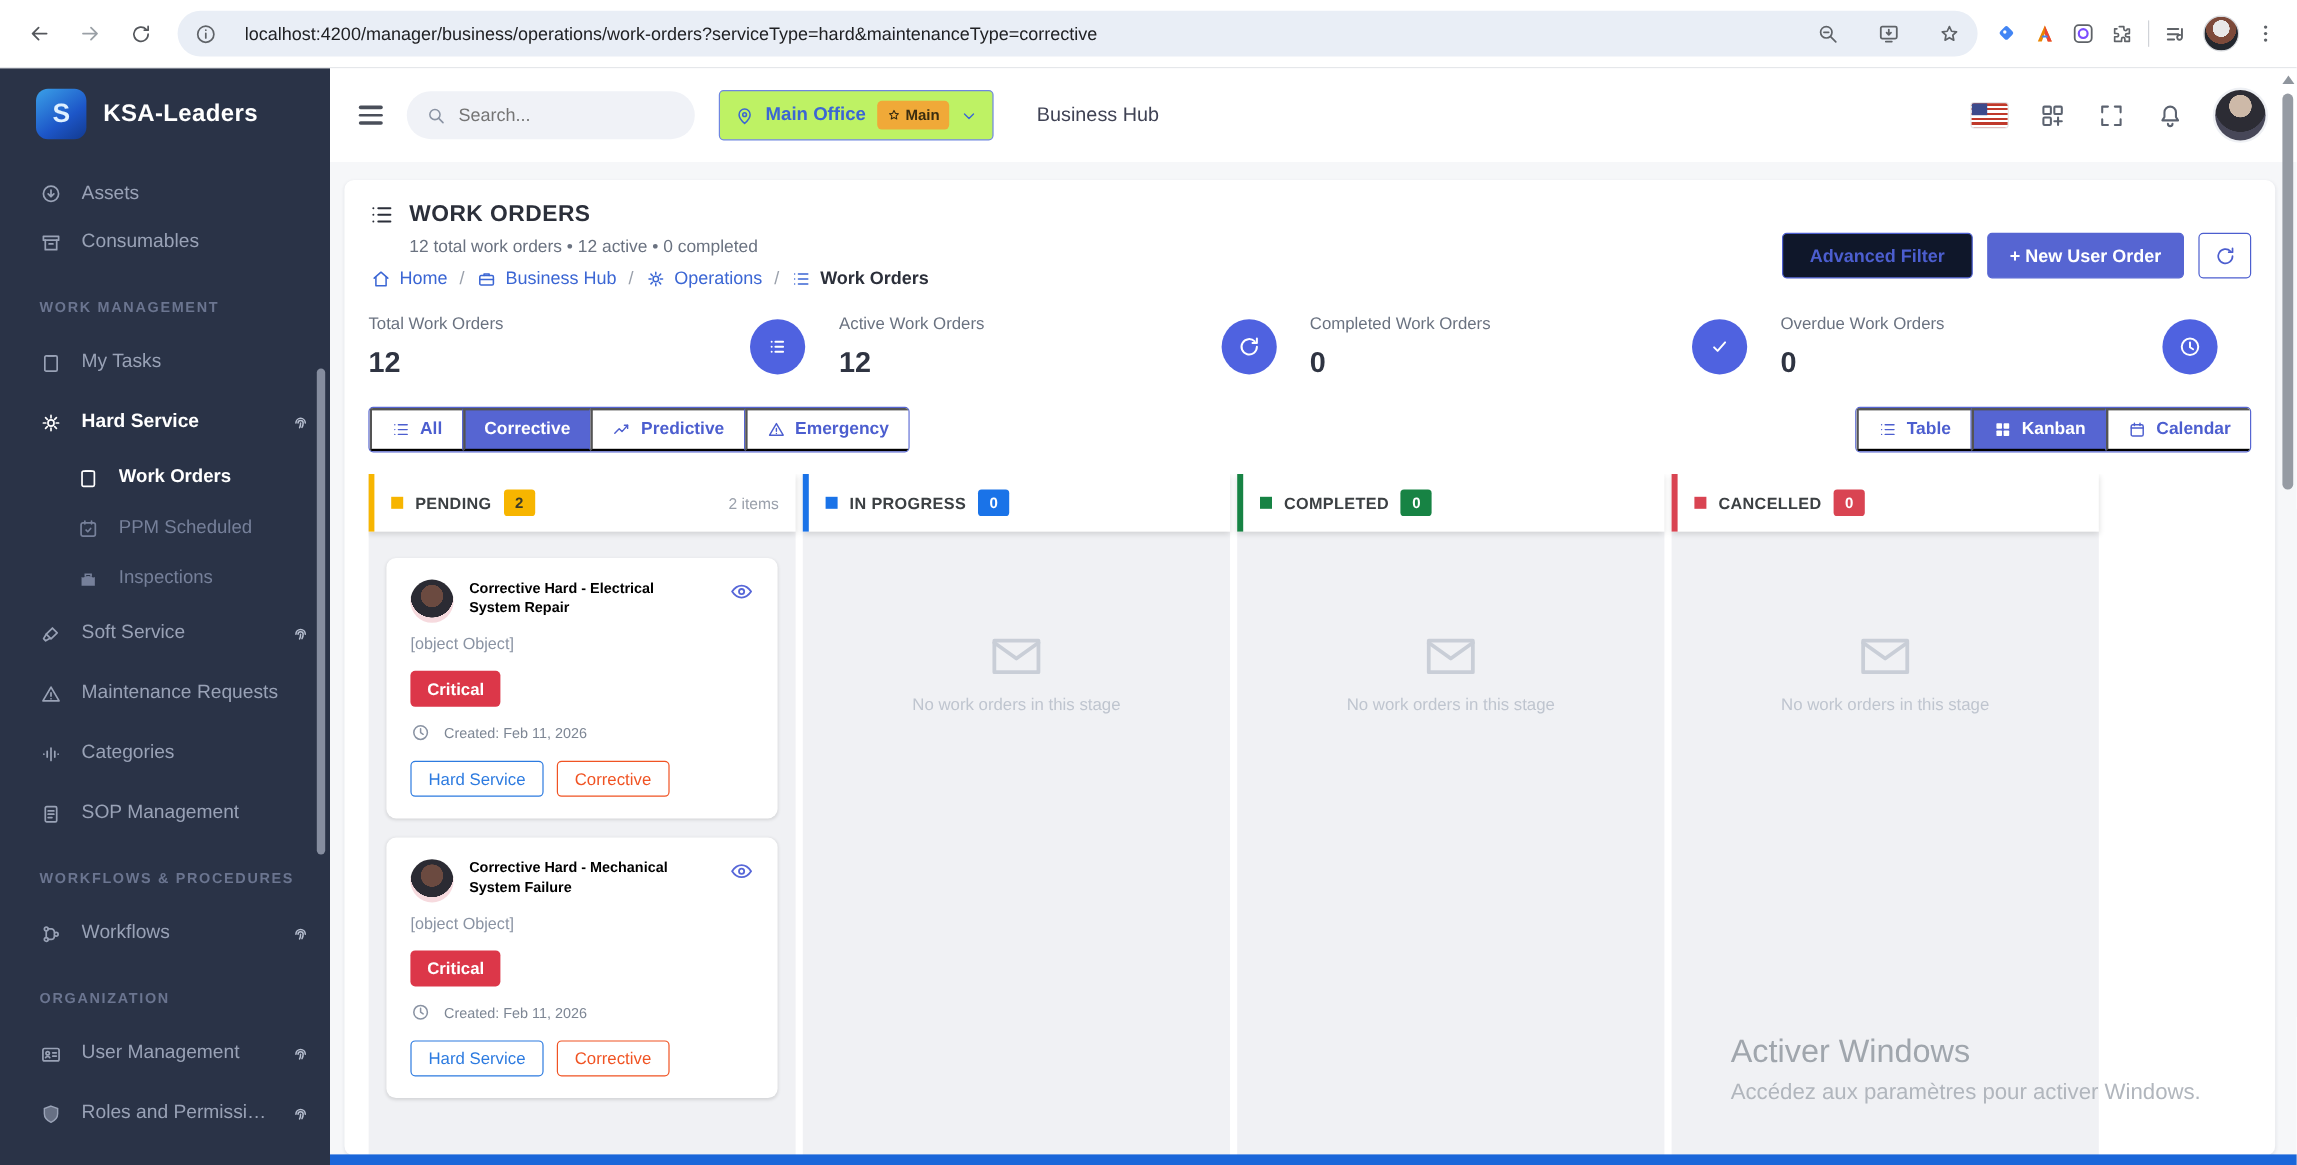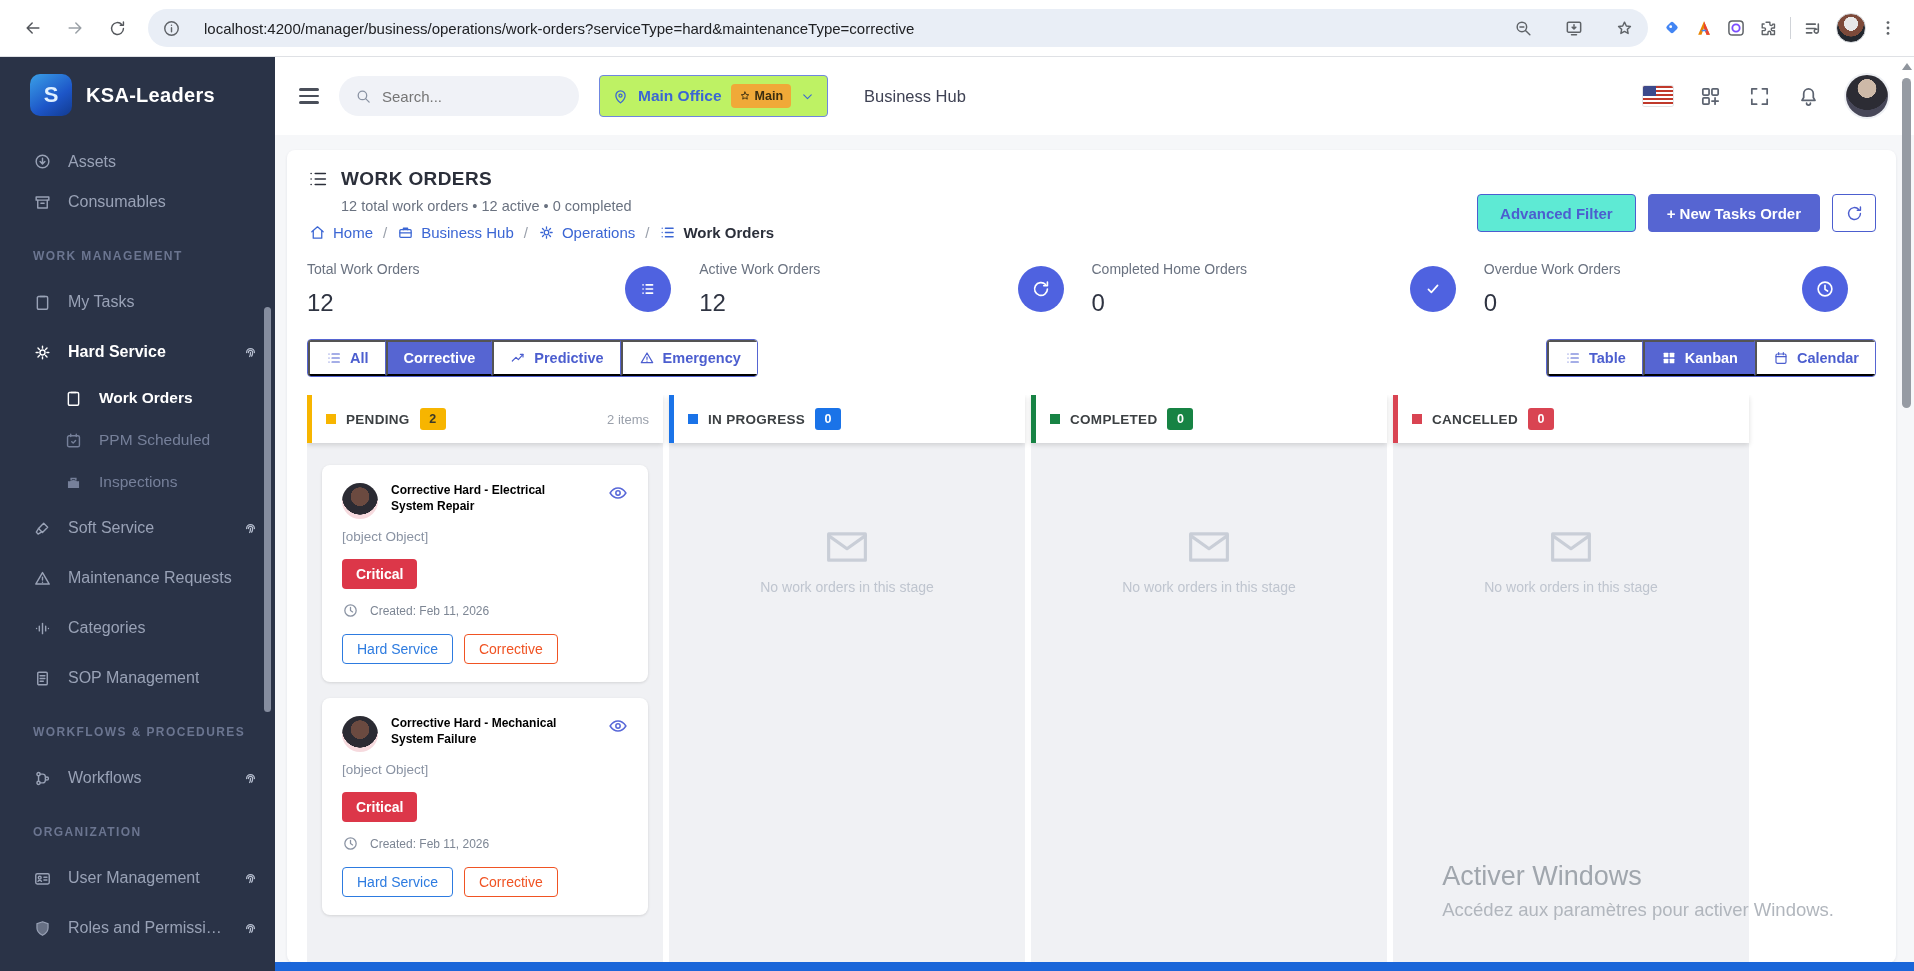--- a/index.html
+++ b/index.html
@@ -57,28 +57,28 @@
   .tt{display:flex;align-items:center;gap:12px;color:#2b2f3a}
   .tt h1{font-size:19px;letter-spacing:.4px}
   .subtitle{font-size:14.5px;color:#6a7280;margin:8px 0 10px 34px}
   .crumbs{display:flex;align-items:center;gap:10px;font-size:15px;color:#3b66d4;margin-left:2px}
   .crumb{display:flex;align-items:center;gap:7px;cursor:pointer}
   .crumb svg{width:17px;height:17px}
   .crumb.cur{color:#2b2f3a;font-weight:bold}
   .crumb.cur svg{color:#3b66d4}
   .csep{color:#9aa0ab}
   .t-actions{display:flex;gap:12px;align-items:center;margin-top:26px}
-  .btn-outline{height:38px;padding:0 22px;border:1px solid #4c5ecf;color:#4c5ecf;font-weight:bold;font-size:15px;border-radius:4px;background:#5eead4;display:flex;align-items:center;cursor:pointer;font-family:inherit}
+  .btn-outline{height:38px;padding:0 22px;border:1px solid #4c5ecf;color:#4c5ecf;font-weight:bold;font-size:15px;border-radius:4px;background:#0f172a;display:flex;align-items:center;cursor:pointer;font-family:inherit}
   .btn-primary{height:38px;padding:0 18px;background:#5665d2;border:1px solid #5665d2;color:#fff;font-weight:bold;font-size:15px;border-radius:4px;display:flex;align-items:center;cursor:pointer;font-family:inherit}
   .btn-ic{width:44px;height:38px;border:1px solid #4c5ecf;border-radius:4px;color:#4c5ecf;display:flex;align-items:center;justify-content:center;background:#fff;cursor:pointer}
   
   .stats{display:grid;grid-template-columns:repeat(4,1fr);margin-top:20px}
   .stat{display:flex;justify-content:space-between;align-items:center;padding-right:28px}
   .stat-label{font-size:14px;color:#6a7280}
-  .stat-value{font-size:24px;font-weight:normal;color:#2f3442;margin-top:12px}
+  .stat-value{font-size:24px;font-weight:bold;color:#2f3442;margin-top:12px}
   .stat-ic{width:46px;height:46px;border-radius:50%;background:#4f62e0;color:#fff;display:flex;align-items:center;justify-content:center;flex:none}
   .stat-ic svg{width:22px;height:22px}
   
   .filter-row{display:flex;justify-content:space-between;margin-top:22px}
   .seg{display:flex;border:1px solid #5665d2;border-radius:4px;overflow:hidden;background:#fff}
   .seg-btn{height:36px;padding:0 16px;display:flex;align-items:center;gap:8px;color:#4c5ecf;font-weight:bold;font-size:14.5px;border-right:1px solid #5665d2;background:#fff;cursor:pointer;font-family:inherit}
   .seg-btn:last-child{border-right:none}
   .seg-btn svg{width:16px;height:16px}
   .seg-btn.on{background:#5665d2;color:#fff}
   
@@ -461,21 +461,21 @@
               <span class="crumb cur">
                 <svg class="ln" viewBox="0 0 24 24" stroke-width="2.1">
                     <path d="M9 6h11M9 12h11M9 18h11M4.5 6h.01M4.5 12h.01M4.5 18h.01"></path>
                   </svg>
                 <span>Work Orders</span>
               </span>
             </div>
           </div>
           <div class="t-actions">
             <button class="btn-outline">Advanced Filter</button>
-            <button class="btn-primary">+ New Tasks Order</button>
+            <button class="btn-primary">+ New User Order</button>
             <div class="btn-ic">
                 <svg class="ln" width="19" height="19" viewBox="0 0 24 24" stroke-width="2">
                   <path d="M19.5 12a7.5 7.5 0 1 1-2.1-5.2"></path>
                   <path d="M19.5 3.8v4h-4"></path>
                 </svg>
               </div>
           </div>
         </div>
 
         <div class="stats">
@@ -497,21 +497,21 @@
             </div>
             <div class="stat-ic">
                 <svg class="ln" viewBox="0 0 24 24" stroke-width="2.1">
                   <path d="M19 12a7 7 0 1 1-2-4.9"></path>
                   <path d="M19 4.5v4h-4"></path>
                 </svg>
               </div>
           </div>
           <div class="stat">
             <div>
-              <div class="stat-label">Completed Home Orders</div>
+              <div class="stat-label">Completed Work Orders</div>
               <div class="stat-value">0</div>
             </div>
             <div class="stat-ic">
                 <svg class="ln" viewBox="0 0 24 24" stroke-width="2.6">
                   <path d="M7 12.5l3.2 3.2L17 8"></path>
                 </svg>
               </div>
           </div>
           <div class="stat">
             <div>

